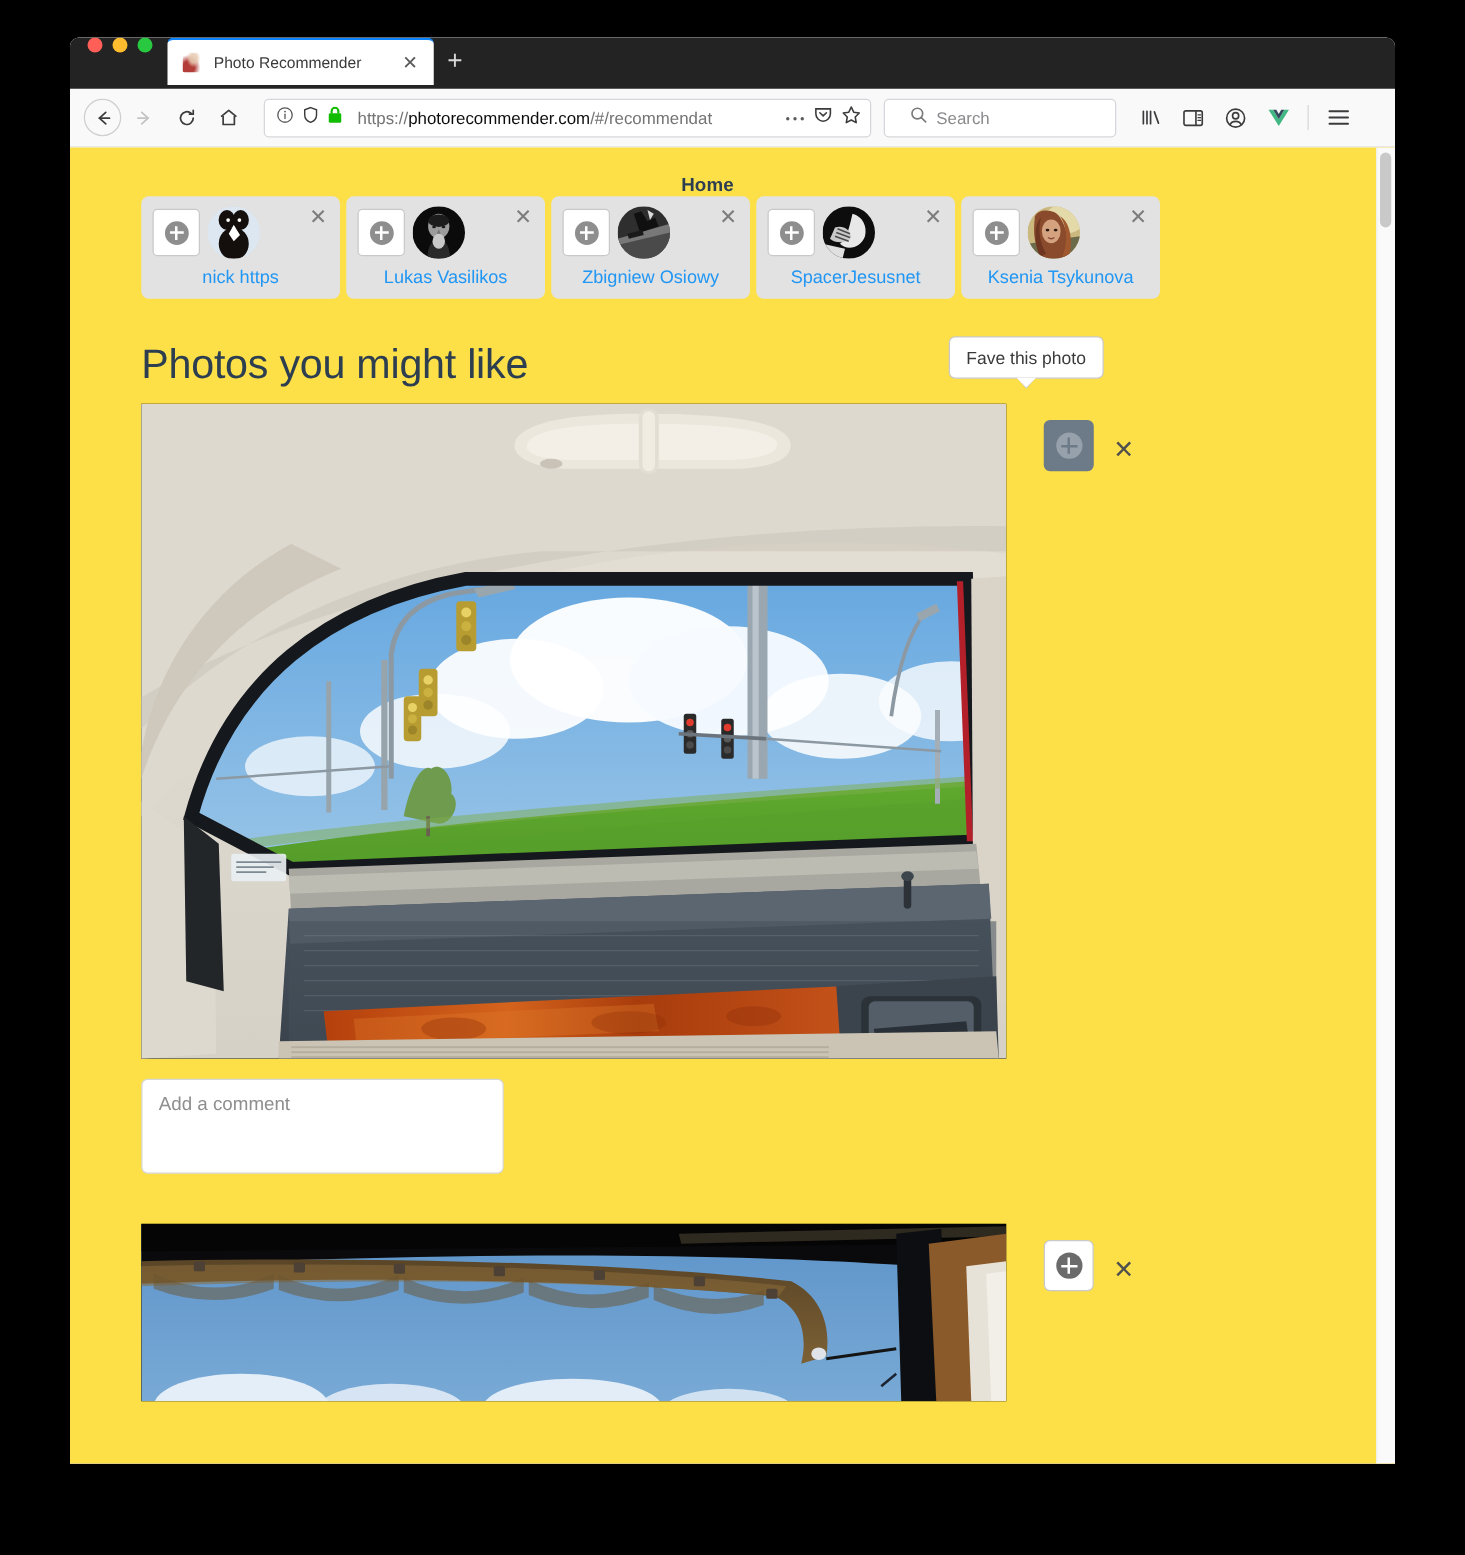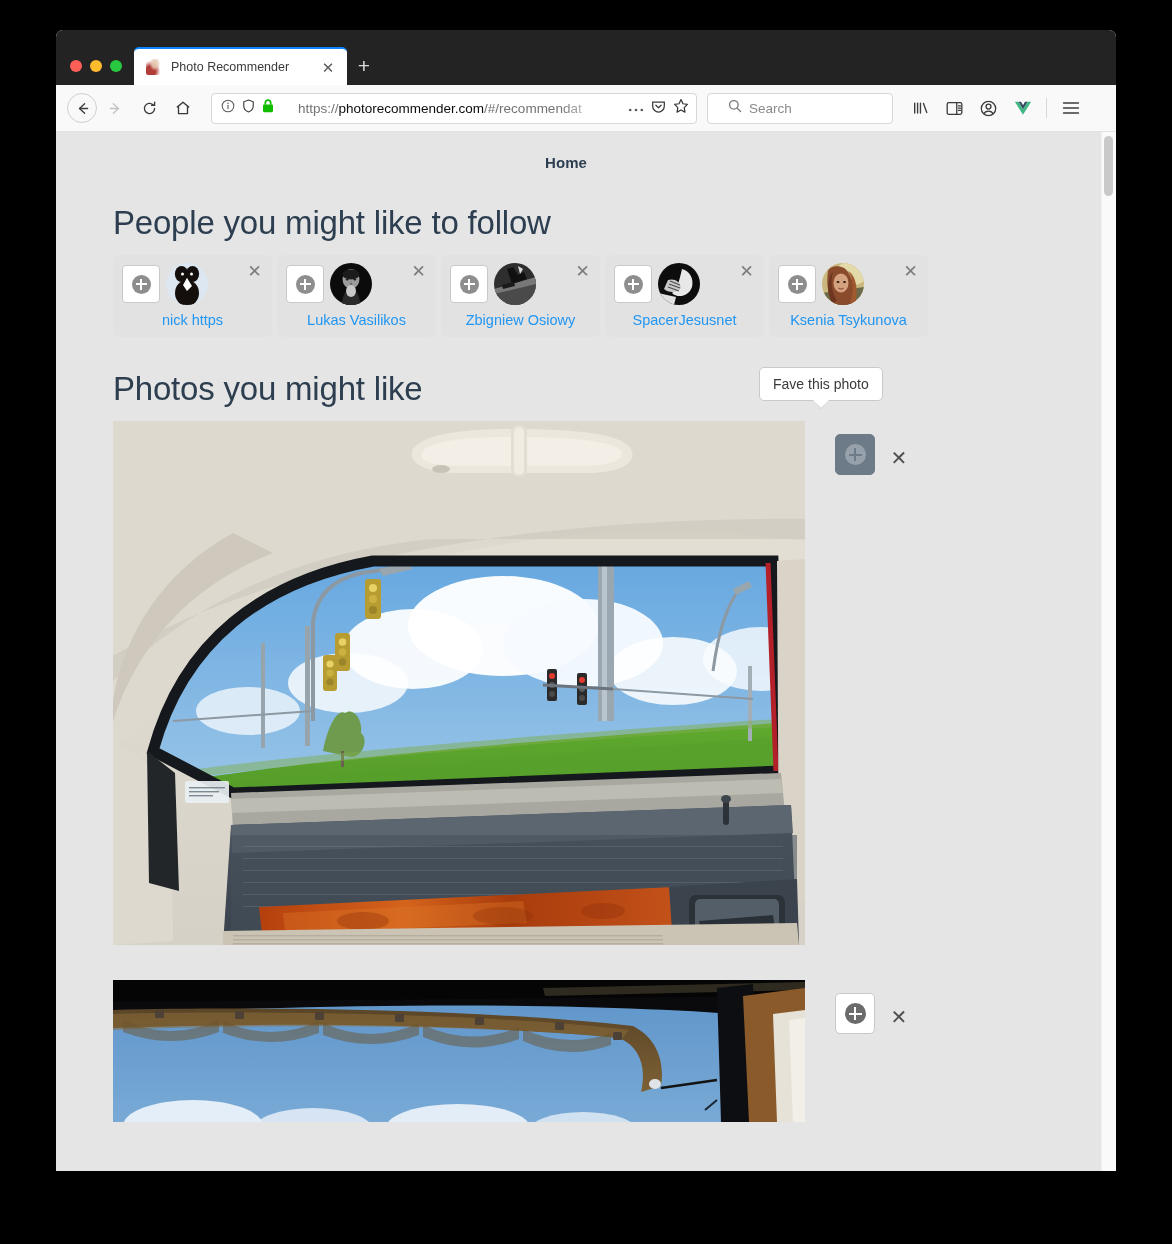--- a/index.html
+++ b/index.html
@@ -16,24 +16,24 @@
     left: 56px; top: 30px;
     width: 1060px; height: 1141px;
     background: #fff;
     border-radius: 7px 7px 0 0;
     overflow: hidden;
     box-shadow: 0 3px 14px rgba(0,0,0,.35);
   }
 
   
   .tab-strip {
-    height: 55px;
+    height: 41px;
     background: #232323;
     display: flex;
-    align-items: flex-end;
+    align-items: flex-start;
     position: relative;
   }
   .traffic-lights {
     display: flex; align-items: center; gap: 8px;
     padding: 0 12px 13px 14px;
   }
   .tl { width: 12px; height: 12px; border-radius: 50%; }
   .tl.red { background: #ff5f57; }
   .tl.yellow { background: #febc2e; }
   .tl.green { background: #28c840; }
@@ -104,21 +104,21 @@
 
   .urlbar {
     flex: 1 1 auto;
     height: 31px;
     margin: 0 8px 0 10px;
     background: #fff;
     border: 1px solid #d7d7db;
     border-radius: 4px;
     display: flex; align-items: center;
     padding: 0 7px 0 9px;
-    gap: 24px;
+    gap: 12px;
     max-width: 486px;
     position: relative;
   }
   .url-text {
     flex: 1 1 auto;
     font-size: 13.5px;
     color: #0c0c0d;
     white-space: nowrap; overflow: hidden;
     -webkit-mask-image: linear-gradient(to right, #000 86%, transparent 100%);
     mask-image: linear-gradient(to right, #000 86%, transparent 100%);
@@ -145,21 +145,21 @@
     width: 31px; height: 31px;
     display: flex; align-items: center; justify-content: center;
     color: #3b3b3c;
   }
   .tb-sep { width: 1px; height: 20px; background: #d8d8da; margin: 0 5px; }
 
   
   .viewport {
     position: relative;
     height: 1053px;
-    background: #e5e5e5;
+    background: #fde047;
     overflow: hidden;
   }
   .page {
     position: absolute;
     left: 0; top: 0;
     width: 1044px;
     padding: 0;
   }
   .scrollbar-track {
     position: absolute;
@@ -469,21 +469,20 @@
     </div>
   </div>
 
   <div class="viewport">
     <div class="page">
 
       <div class="nav-home">Home</div>
 
       <div class="content">
 
-        <h2 class="section-title">People you might like to follow</h2>
 
         <div class="people-row">
 
           <div class="person-card">
             <div class="person-top">
               <div class="follow-btn">
                 <span class="plus-circle"></span>
               </div>
               <div class="avatar">
                 <svg viewBox="0 0 42 42">
@@ -757,20 +756,21 @@
 
             <div class="photo-actions">
               <div class="tooltip">Fave this photo</div>
               <div class="fave-btn active">
                 <span class="plus-circle"></span>
               </div>
               <div class="photo-close">✕</div>
             </div>
           </div>
 
+          <textarea class="comment-box" placeholder="Add a comment" style=""></textarea>
         </div>
 
         <div class="gap"></div>
 
         <div class="photo-block">
           <div class="photo-row">
             <div class="photo-frame second">
               <svg viewBox="0 0 692 142" preserveAspectRatio="none" width="692" height="142">
                 <defs>
                   <linearGradient id="sky2" x1="0" y1="0" x2="0" y2="1">

